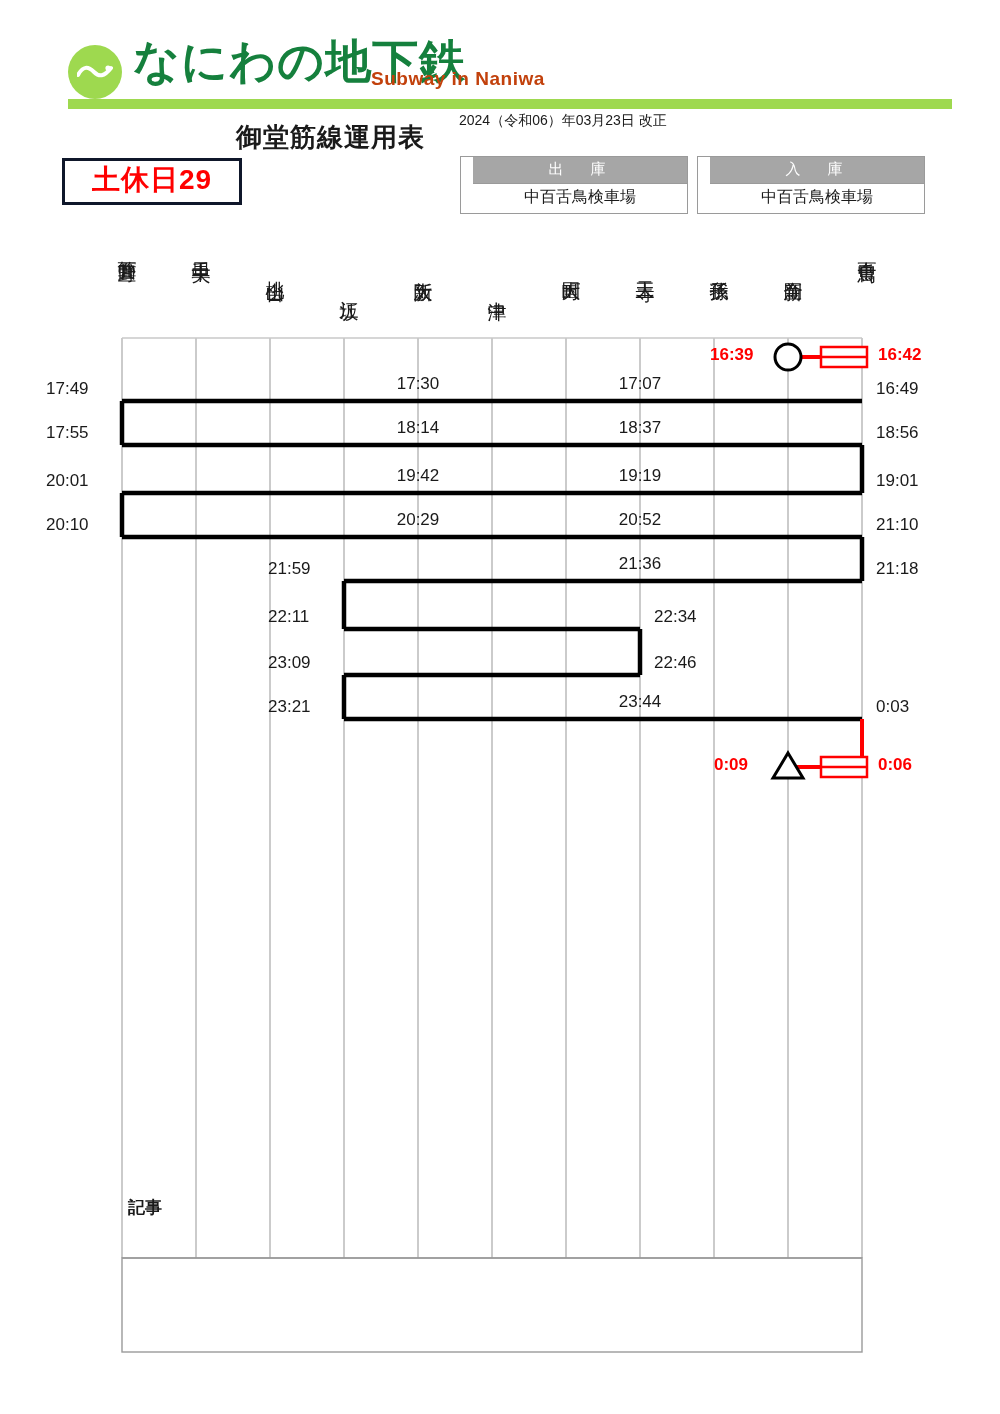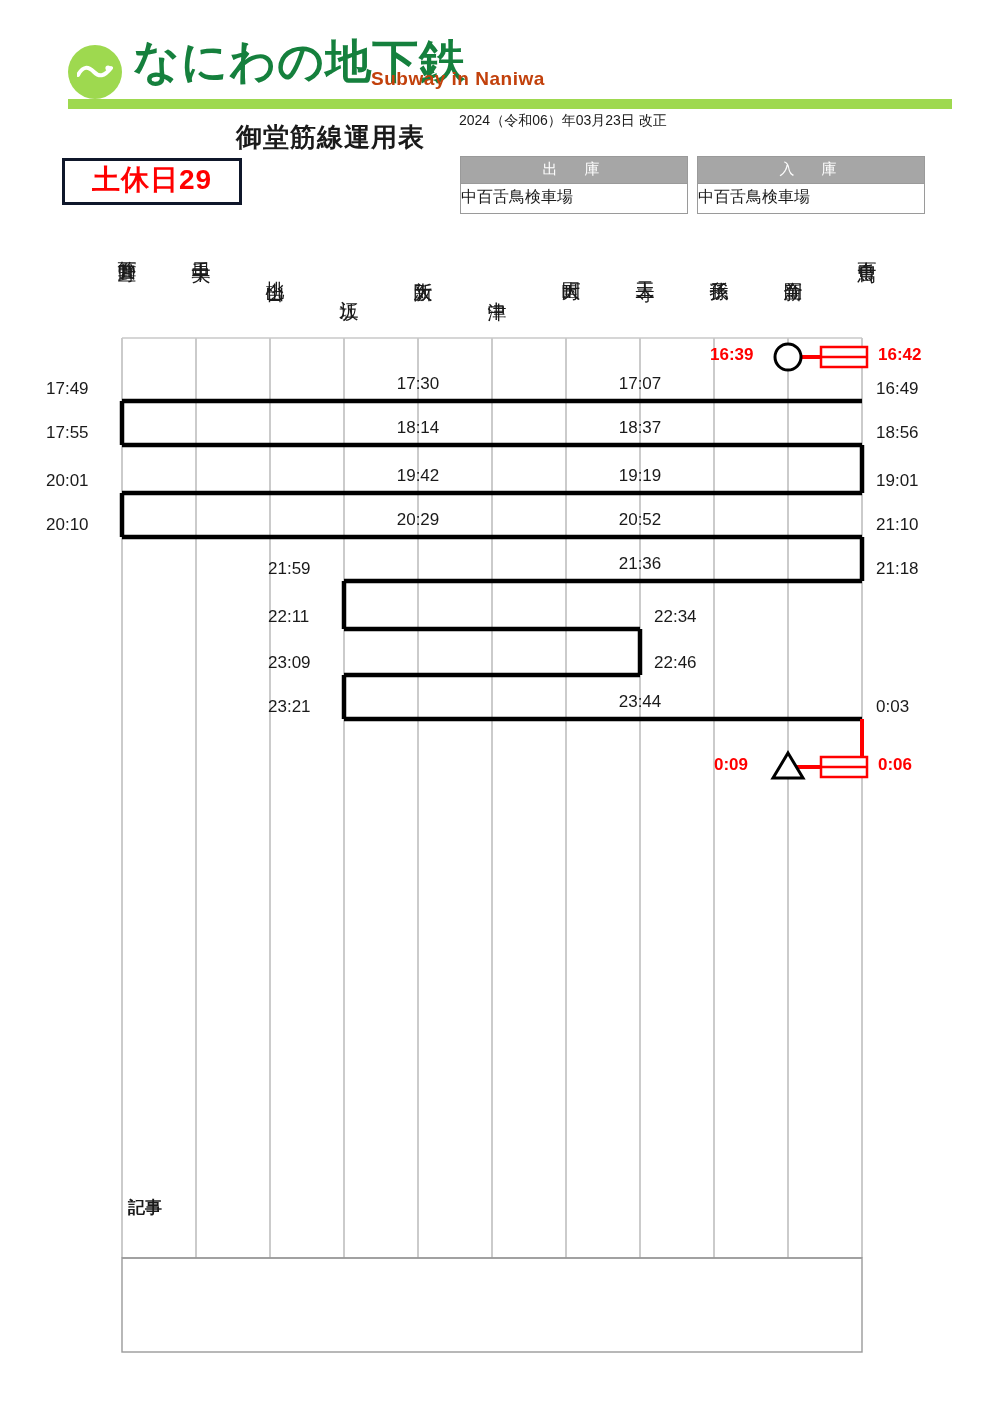--- a/index.html
+++ b/index.html
@@ -23,24 +23,24 @@
   #doc-title{position:absolute;left:236px;top:120px;font-size:26px;font-weight:bold;letter-spacing:1px;
     white-space:nowrap;}
   #doc-date{position:absolute;left:459px;top:112px;font-size:14px;white-space:nowrap;text-align:center;}
 
   
   #day-badge{position:absolute;left:62px;top:158px;width:180px;height:47px;border:3px solid #0f172a;
     box-sizing:border-box;display:flex;align-items:flex-start;justify-content:center;}
   #day-badge span{font-size:28px;font-weight:bold;color:#ff0000;letter-spacing:1px;}
 
   
-  .depot{position:absolute;top:156px;width:228px;border:1px solid #9a9a9a;box-sizing:border-box;}
+  .depot{position:absolute;top:156px;width:228px;border:1px solid #9a9a9a;box-sizing:border-box;padding-left:12px;}
   .depot .dh{background:#a6a6a6;color:#ffffff;font-size:15px;text-align:center;padding:3px 0 4px;
     letter-spacing:6px;border-bottom:1px solid #9a9a9a;}
-  .depot .dv{background:#ffffff;font-size:16px;padding:3px 0 5px;color:#1a1a1a;}
+  .depot .dv{background:#ffffff;font-size:16px;text-align:center;padding:3px 0 5px;color:#1a1a1a;}
   #depot-out{left:460px;}
   #depot-in{left:697px;}
 
   
   #chart{position:absolute;left:0;top:0;width:912px;height:1414px;}
   .stname{position:absolute;font-size:19px;line-height:20px;font-weight:500;text-align:center;
     width:30px;writing-mode:vertical-rl;text-orientation:upright;letter-spacing:1px;}
   .tlabel{position:absolute;font-size:17px;white-space:nowrap;}
   .tlabel.red{color:#ff0000;font-weight:bold;}
   .tlabel.r{text-align:left;}

